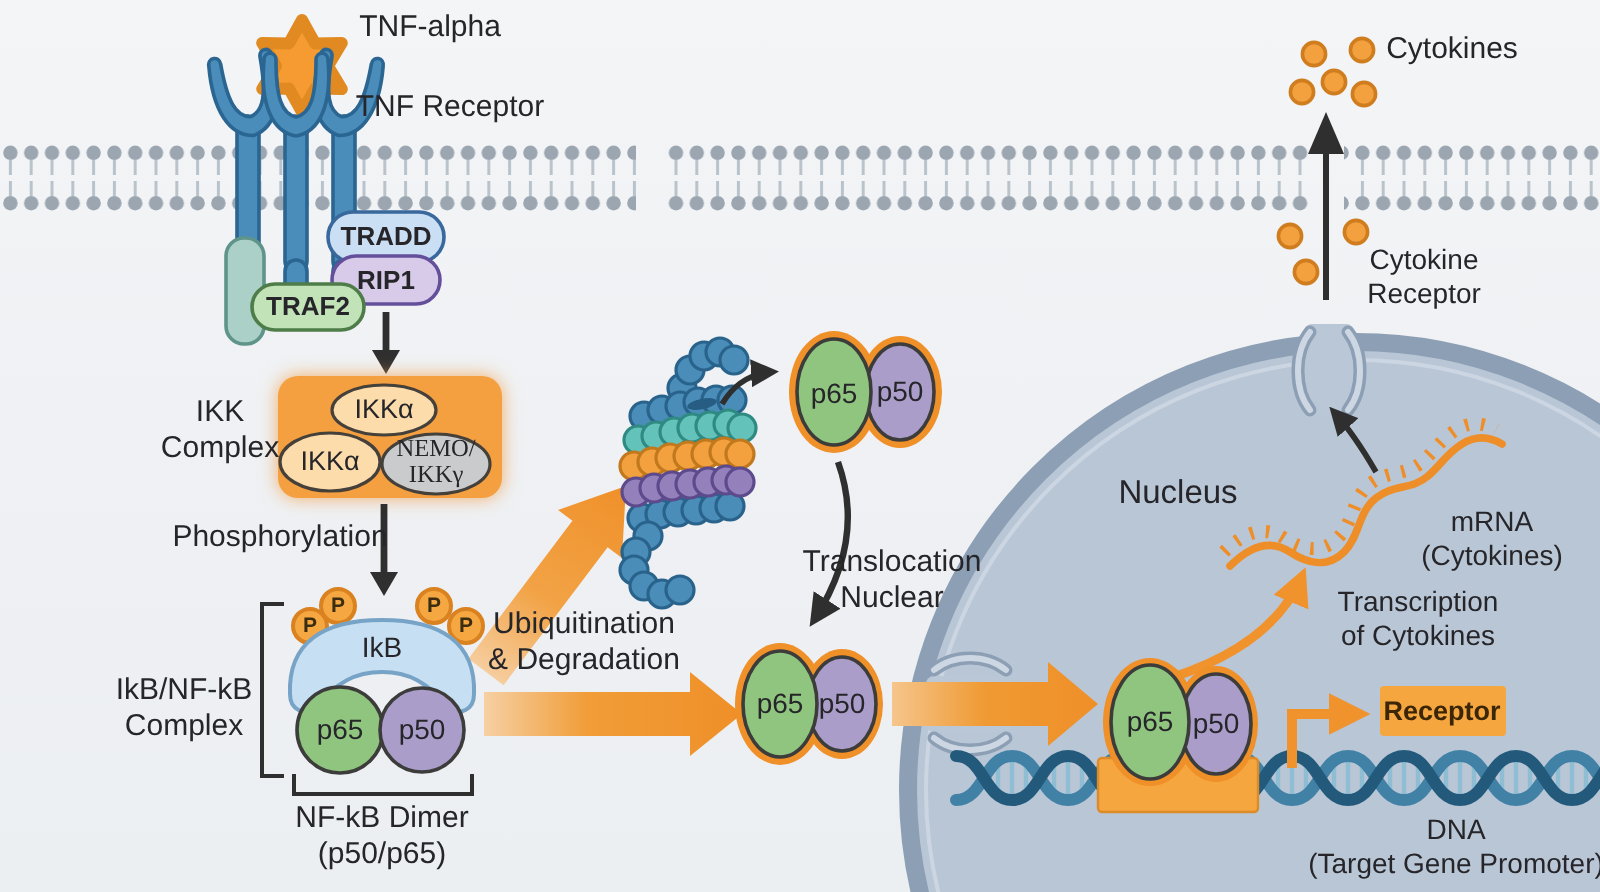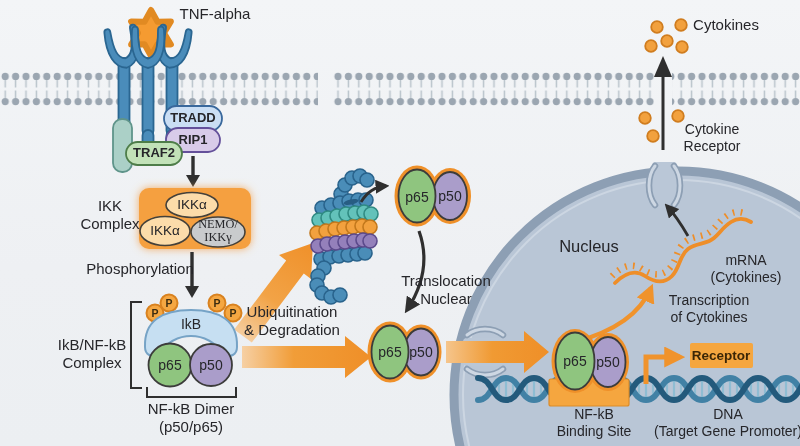--- a/index.html
+++ b/index.html
@@ -283,20 +283,21 @@
 
   <g>
     <ellipse cx="608" cy="362" rx="21" ry="29" fill="#ef9029"></ellipse>
     <ellipse cx="575" cy="361" rx="23.5" ry="32" fill="#ef9029"></ellipse>
     <ellipse cx="608" cy="362" rx="17.5" ry="25" fill="#aa9dca" stroke="#3c3c3b" stroke-width="1.8"></ellipse>
     <ellipse cx="575" cy="361" rx="19.5" ry="28.5" fill="#8fc57f" stroke="#3c3c3b" stroke-width="1.8"></ellipse>
   </g>
 </svg>
 
 <div class="lbl s15" style="left:215px;top:14px">TNF-alpha</div>
+<div class="lbl s15" style="left:225px;top:54px">TNF Receptor</div>
 <div class="lbl s13" style="left:193px;top:118px">TRADD</div>
 <div class="lbl s13" style="left:193px;top:140px">RIP1</div>
 <div class="lbl s13" style="left:154px;top:153px">TRAF2</div>
 
 <div class="lbl s15" style="left:110px;top:215px">
   <span class="ln">IKK</span>
   <span class="ln">Complex</span>
 </div>
 <div class="lbl s135" style="left:192px;top:205px">IKKα</div>
 <div class="lbl s135" style="left:165px;top:231px">IKKα</div>
@@ -341,24 +342,20 @@
   <span class="ln">mRNA</span>
   <span class="ln">(Cytokines)</span>
 </div>
 <div class="lbl s14" style="left:709px;top:309px">
   <span class="ln">Transcription</span>
   <span class="ln">of Cytokines</span>
 </div>
 <div class="lbl s14" style="left:575px;top:361px">p65</div>
 <div class="lbl s14" style="left:608px;top:362px">p50</div>
 <div class="lbl s135 induction-text" style="left:721px;top:356px">Receptor</div>
-<div class="lbl s14" style="left:594px;top:423px">
-  <span class="ln">NF-kB</span>
-  <span class="ln">Binding Site</span>
-</div>
 <div class="lbl s14" style="left:728px;top:423px">
   <span class="ln">DNA</span>
   <span class="ln">(Target Gene Promoter)</span>
 </div>
 
 <div class="lbl s14" style="left:712px;top:138px">
   <span class="ln">Cytokine</span>
   <span class="ln">Receptor</span>
 </div>
 <div class="lbl s15" style="left:726px;top:25px">Cytokines</div>

